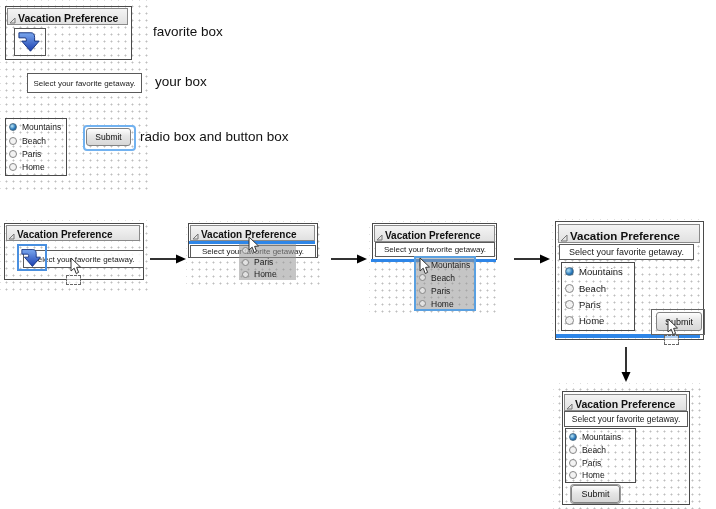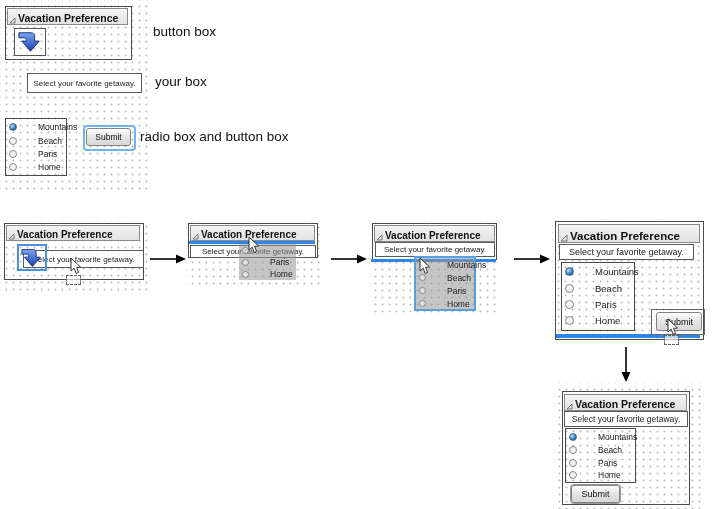--- a/index.html
+++ b/index.html
@@ -11,21 +11,21 @@
   .gbox{position:absolute;border:1.5px solid #4a4a4a;}
   .gb-header{position:absolute;background:linear-gradient(#f4f4f4,#e1e1e1);
     border:1px solid #8a8a8a;display:flex;align-items:flex-end;
     font-weight:bold;color:#111;}
   .tri{display:flex;align-items:center;margin:0 2px 0 1px;}
   .tbox{position:absolute;background:#fff;border:1px solid #5a5a5a;
     display:flex;align-items:center;justify-content:center;
     white-space:nowrap;overflow:hidden;color:#1a1a1a;}
   .tbox.ghosted{background:rgba(255,255,255,0.85);}
   .rbox{position:absolute;border:1px solid #4a4a4a;}
-  .rrow{display:flex;align-items:center;gap:21px;padding-left:3px;color:#1a1a1a;}
+  .rrow{display:flex;align-items:center;gap:5px;padding-left:3px;color:#1a1a1a;}
   .rdot{border:1px solid #888;border-radius:50%;background:#f3f3f3;flex:0 0 auto;
     box-sizing:border-box;}
   .rdot.sel{background:radial-gradient(circle at 35% 35%,#9fd2ec 12%,#2273b8 60%,#174f80);
     border-color:#4d6f87;}
   .btn{position:absolute;background:linear-gradient(#fefefe,#e6e6e6 45%,#d7d7d7);
     border:1px solid #828282;border-radius:3px;display:flex;align-items:center;
     justify-content:center;color:#111;}
   .focusring{position:absolute;border:2px solid #72b2f0;border-radius:4px;}
   .iline{position:absolute;background:#2e86e8;}
   .ghost{position:absolute;background:rgba(150,150,150,0.55);}
@@ -90,21 +90,21 @@
       <span>Home</span>
     </div>
   </div>
 
   <div class="focusring" style="left:83px;top:125px;width:49px;height:22px;"></div>
   <div class="btn" style="left:86px;top:128px;width:43px;height:16px;font-size:8.5px;">
     <span>Submit</span>
   </div>
 </div>
 
-<div class="legend" style="left:153px;top:24px;">button box</div>
+<div class="legend" style="left:153px;top:24px;">favorite box</div>
 <div class="legend" style="left:155px;top:74px;">your box</div>
 <div class="legend" style="left:140px;top:129px;">radio box and button box</div>
 
 <div class="canvas" style="left:0;top:220px;width:150px;height:73px;">
   <div class="gbox" style="left:4px;top:3px;width:138px;height:55px;">
     <div class="gb-header" style="left:1px;top:1px;width:132px;height:14px;font-size:10px;">
       <span class="tri">
         <svg width="7" height="7">
             <path d="M1,6 L6,6 L6,1 Z" fill="none" stroke="#777" stroke-width="1"></path>
           </svg>

